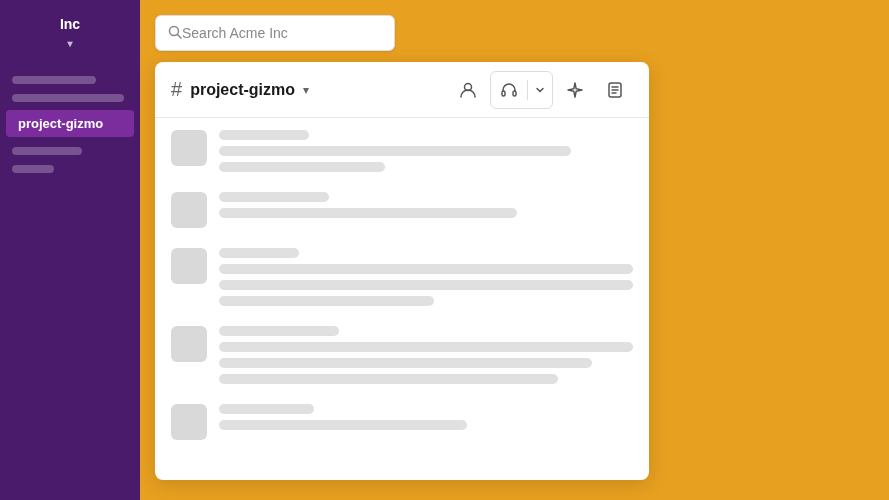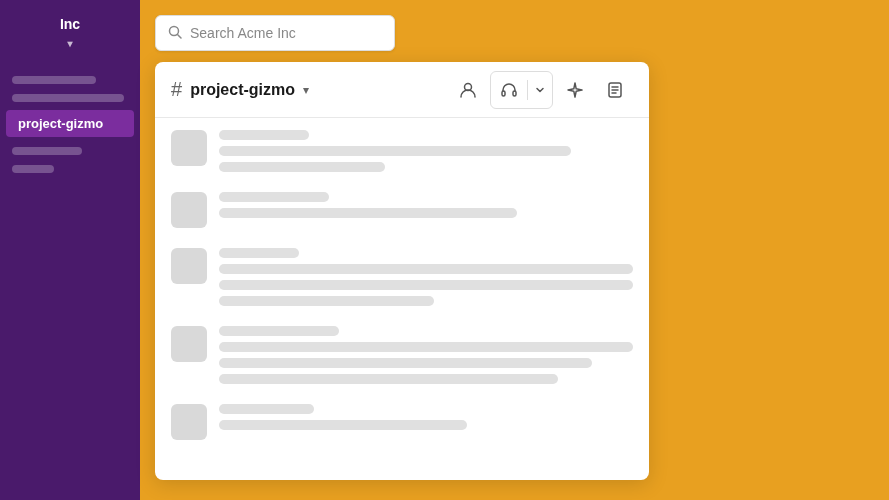--- a/index.html
+++ b/index.html
@@ -84,21 +84,20 @@
       top: 15px;
       left: 155px;
       width: 240px;
       height: 36px;
       background-color: white;
       border: 1px solid #ddd;
       border-radius: 6px;
       display: flex;
       align-items: center;
       padding: 8px 12px;
-      gap: 8px;
       z-index: 10;
       box-shadow: 0 1px 3px rgba(0,0,0,0.1);
     }
 
     .search-icon {
       color: #888;
       font-size: 14px;
     }
 
     .search-text {

